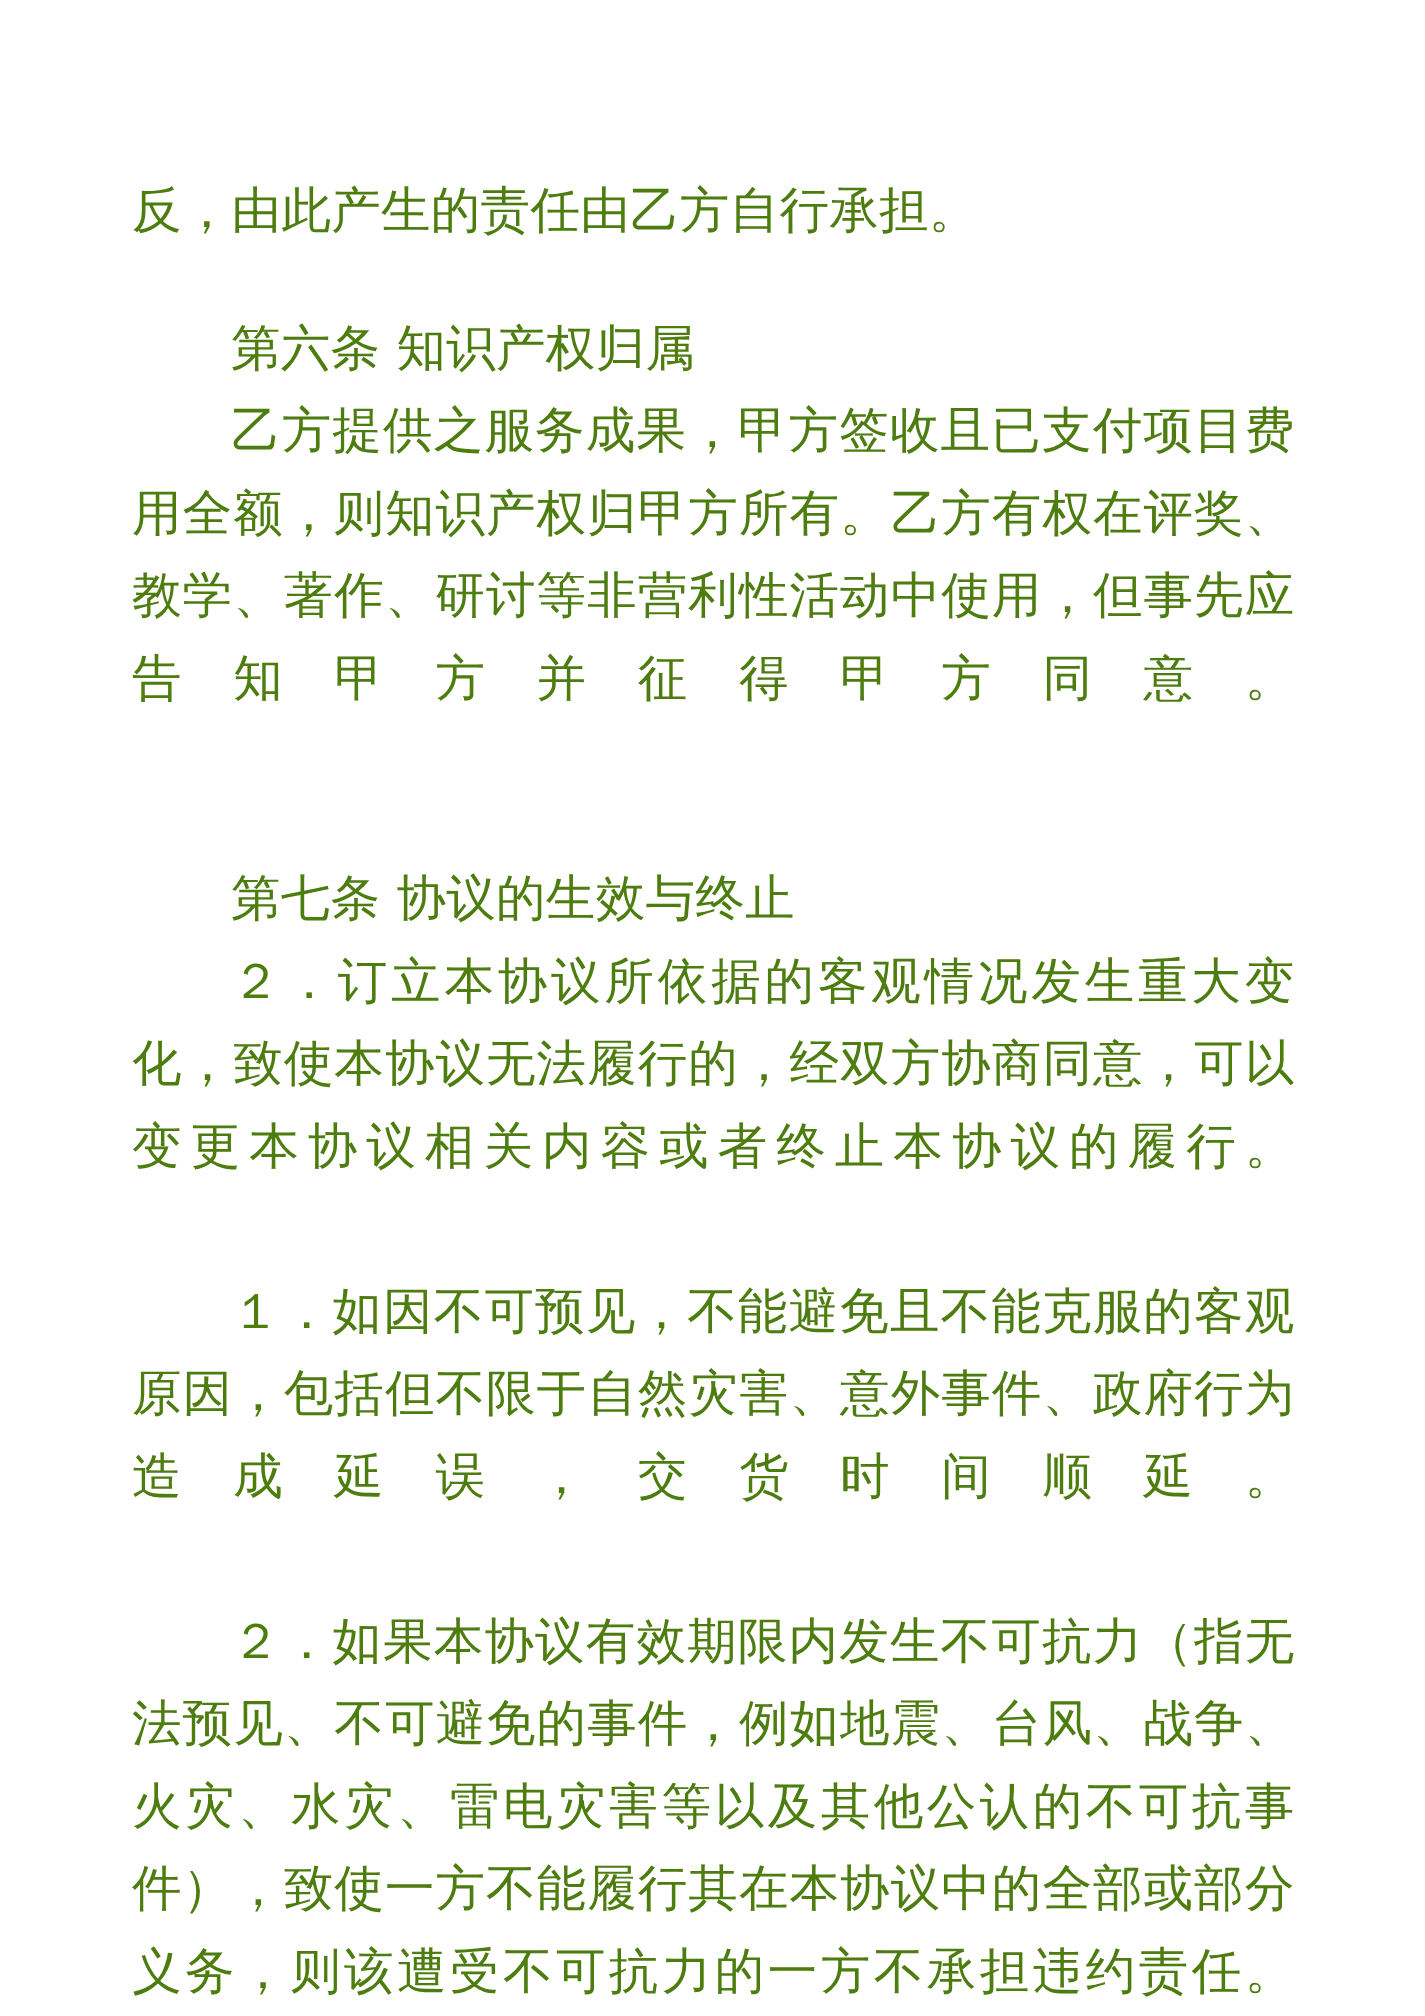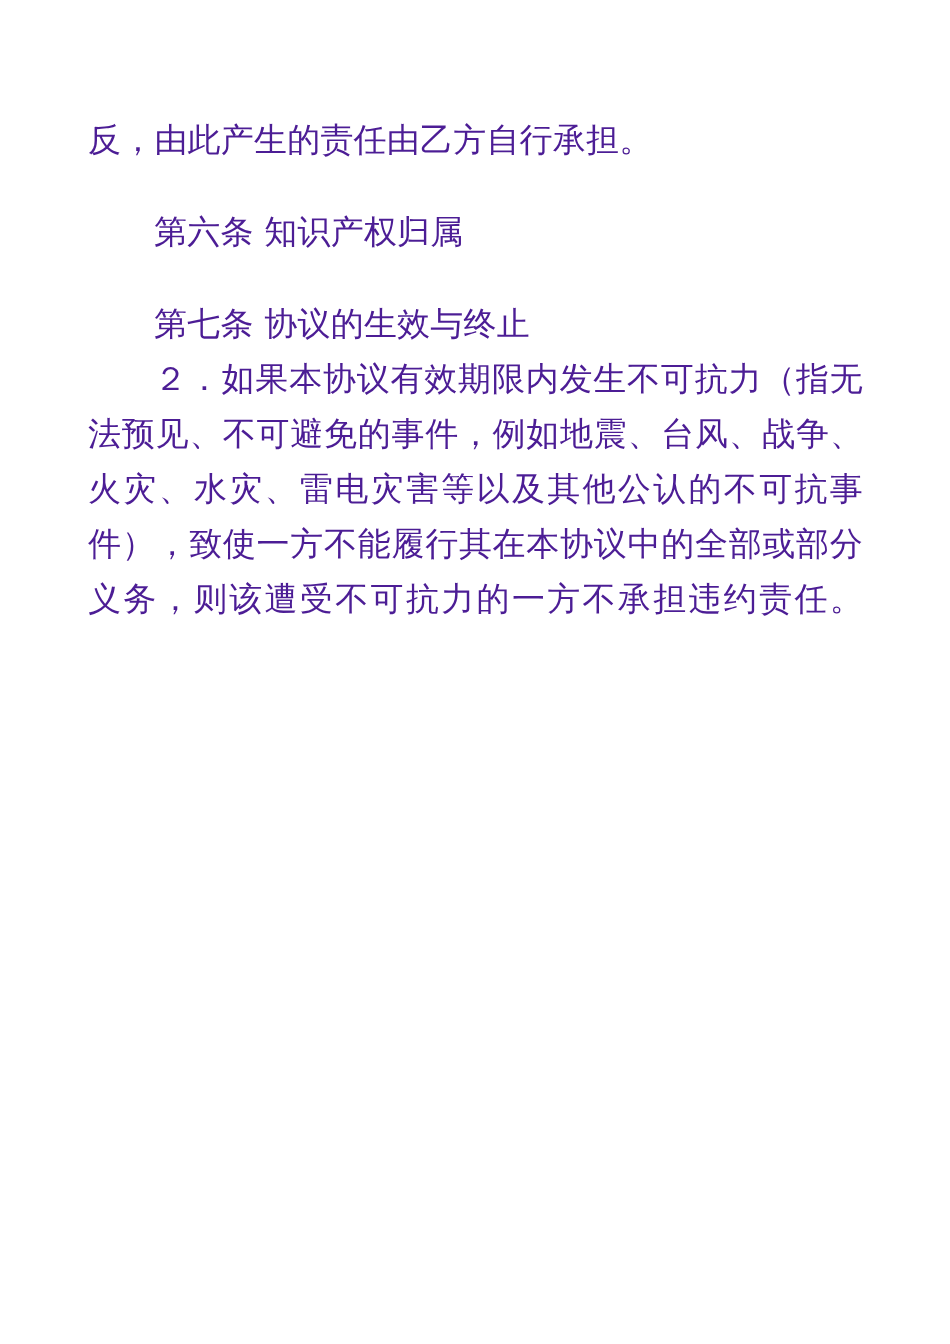--- a/index.html
+++ b/index.html
@@ -23,21 +23,21 @@
     position: absolute;
     left: 88px;
     top: 112px;
     width: 775px;
   }
   .para {
     margin: 0;
     padding: 0;
     font-size: 33px;
     line-height: 55px;
-    color: #4c1d95;
+    color: #4d7c0f;
     text-align: justify;
     text-justify: inter-ideograph;
     letter-spacing: 0.2px;
     word-break: break-all;
     font-weight: 400;
   }
   
   .para.flush {
     text-indent: 0;
   }
@@ -63,23 +63,26 @@
 </head>
 <body>
 
 <div class="page">
   <div class="text-block">
 
     <p class="para flush no-stretch">反，由此产生的责任由乙方自行承担。</p>
 
     <p class="para heading no-stretch">第六条 知识产权归属</p>
 
+    <p class="para indent">乙方提供之服务成果，甲方签收且已支付项目费用全额，则知识产权归甲方所有。乙方有权在评奖、教学、著作、研讨等非营利性活动中使用，但事先应告知甲方并征得甲方同意。</p>
 
     <p class="para heading no-stretch">第七条 协议的生效与终止</p>
 
 
+    <p class="para indent">２．订立本协议所依据的客观情况发生重大变化，致使本协议无法履行的，经双方协商同意，可以变更本协议相关内容或者终止本协议的履行。</p>
 
 
+    <p class="para indent">１．如因不可预见，不能避免且不能克服的客观原因，包括但不限于自然灾害、意外事件、政府行为造成延误，交货时间顺延。</p>
 
     <p class="para indent">２．如果本协议有效期限内发生不可抗力（指无法预见、不可避免的事件，例如地震、台风、战争、火灾、水灾、雷电灾害等以及其他公认的不可抗事件），致使一方不能履行其在本协议中的全部或部分义务，则该遭受不可抗力的一方不承担违约责任。</p>
 
   </div>
 </div>
 
 </body></html>

